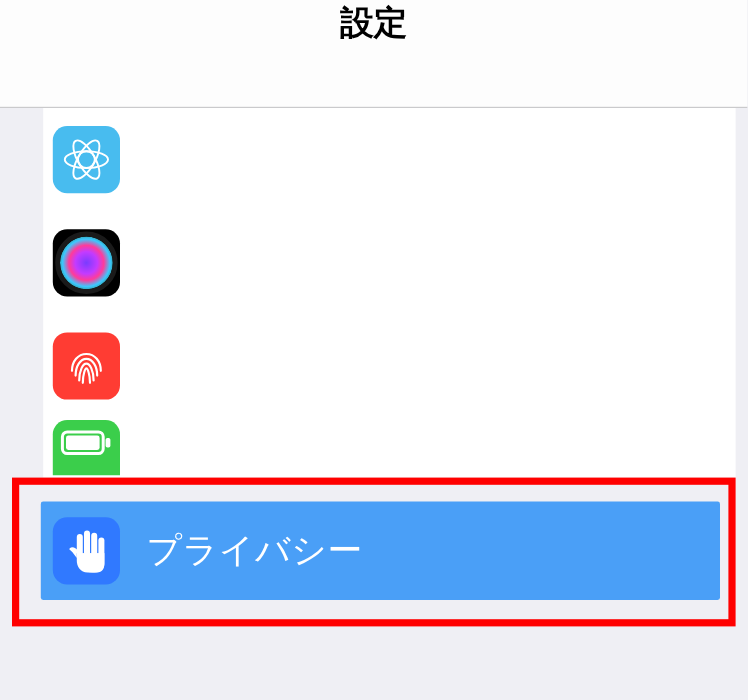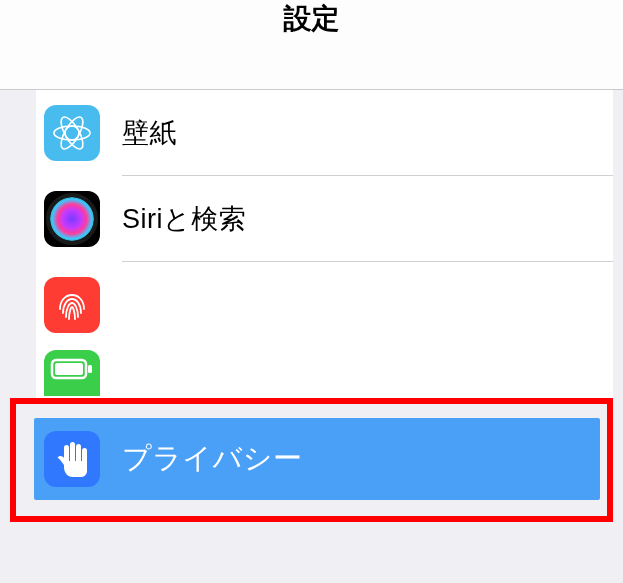--- a/index.html
+++ b/index.html
@@ -99,43 +99,37 @@
     <div class="icon-slot ic-wallpaper">
       <svg width="40" height="40" viewBox="0 0 40 40">
         <g stroke="#ffffff" stroke-width="1.6" fill="none">
           <circle cx="20" cy="20" r="7"></circle>
           <ellipse cx="20" cy="20" rx="18" ry="7"></ellipse>
           <ellipse cx="20" cy="20" rx="18" ry="7" transform="rotate(60 20 20)"></ellipse>
           <ellipse cx="20" cy="20" rx="18" ry="7" transform="rotate(120 20 20)"></ellipse>
         </g>
       </svg>
     </div>
-    <div class="row-body">
-      <span class="row-label">壁紙</span>
-    </div>
   </div>
 
   <div class="row">
     <div class="icon-slot ic-siri">
       <svg width="56" height="56" viewBox="0 0 56 56">
         <defs>
           <radialGradient id="sg" cx="50%" cy="50%" r="60%">
             <stop offset="0%" stop-color="#7a3bff"></stop>
             <stop offset="35%" stop-color="#c43bff"></stop>
             <stop offset="55%" stop-color="#ff3b9a"></stop>
             <stop offset="75%" stop-color="#3bc9ff"></stop>
             <stop offset="100%" stop-color="#2a6b46"></stop>
           </radialGradient>
         </defs>
         <circle cx="28" cy="28" r="22" fill="url(#sg)"></circle>
         <circle cx="28" cy="28" r="24" fill="none" stroke="#1a1a1a" stroke-width="4"></circle>
       </svg>
-    </div>
-    <div class="row-body">
-      <span class="row-label">Siriと検索</span>
     </div>
   </div>
 
   <div class="row">
     <div class="icon-slot ic-touchid">
       <svg width="40" height="40" viewBox="0 0 40 40">
         <g stroke="#ffffff" stroke-width="1.8" fill="none" stroke-linecap="round">
           <path d="M8 24c0-8 5-14 12-14s12 6 12 14"></path>
           <path d="M11 28c0-8 4-14 9-14s9 6 9 14"></path>
           <path d="M14 32c0-8 3-14 6-14s6 6 6 14"></path>

